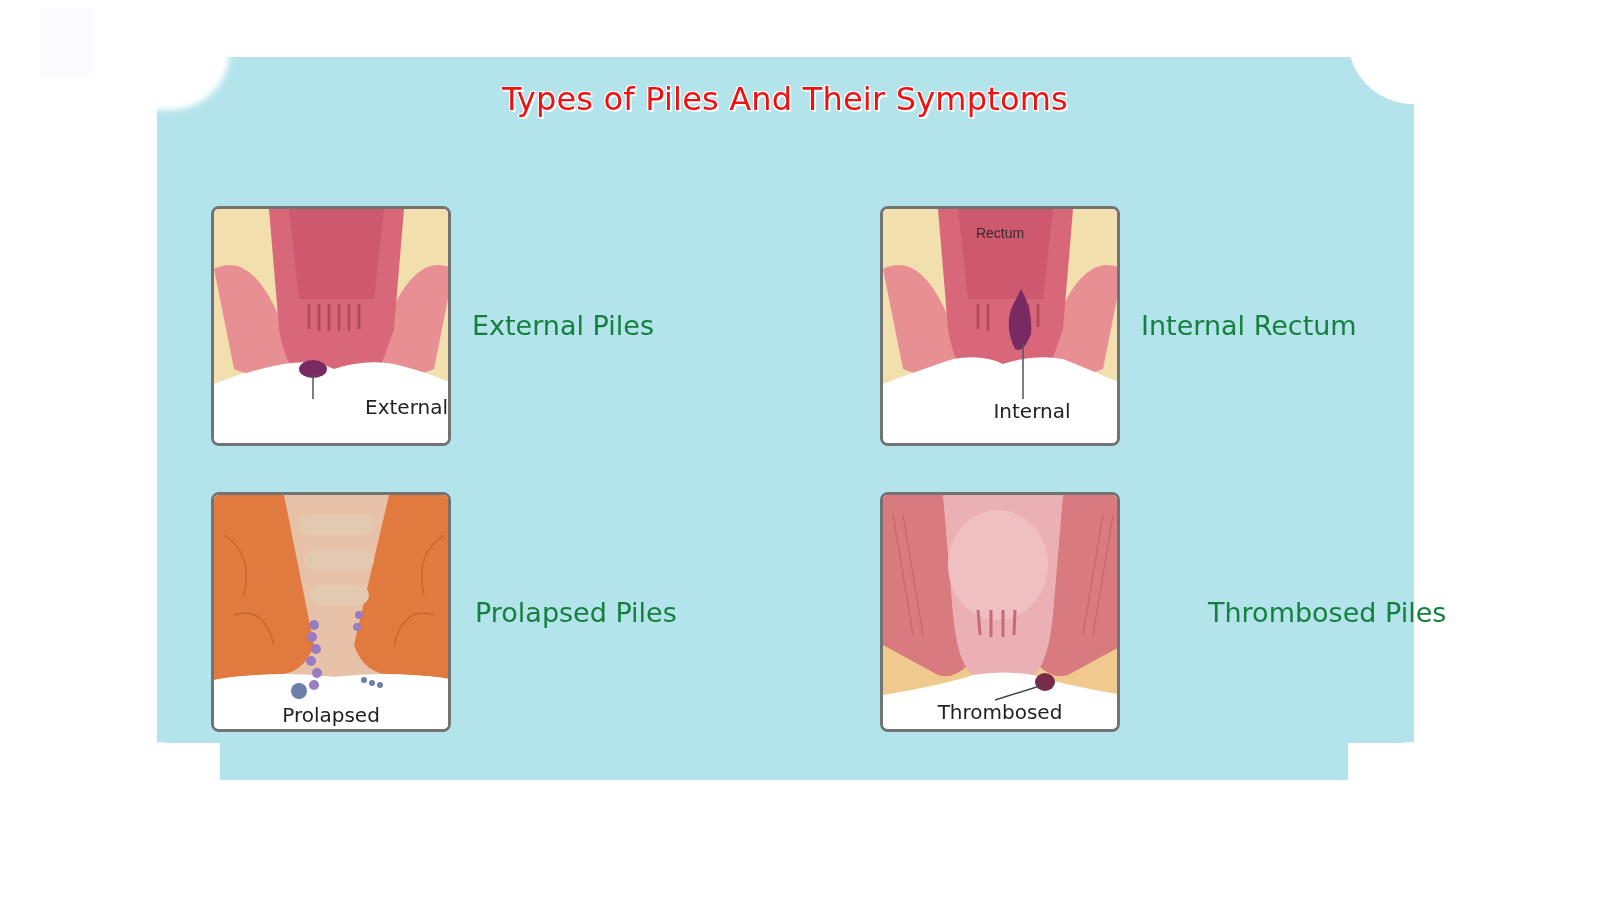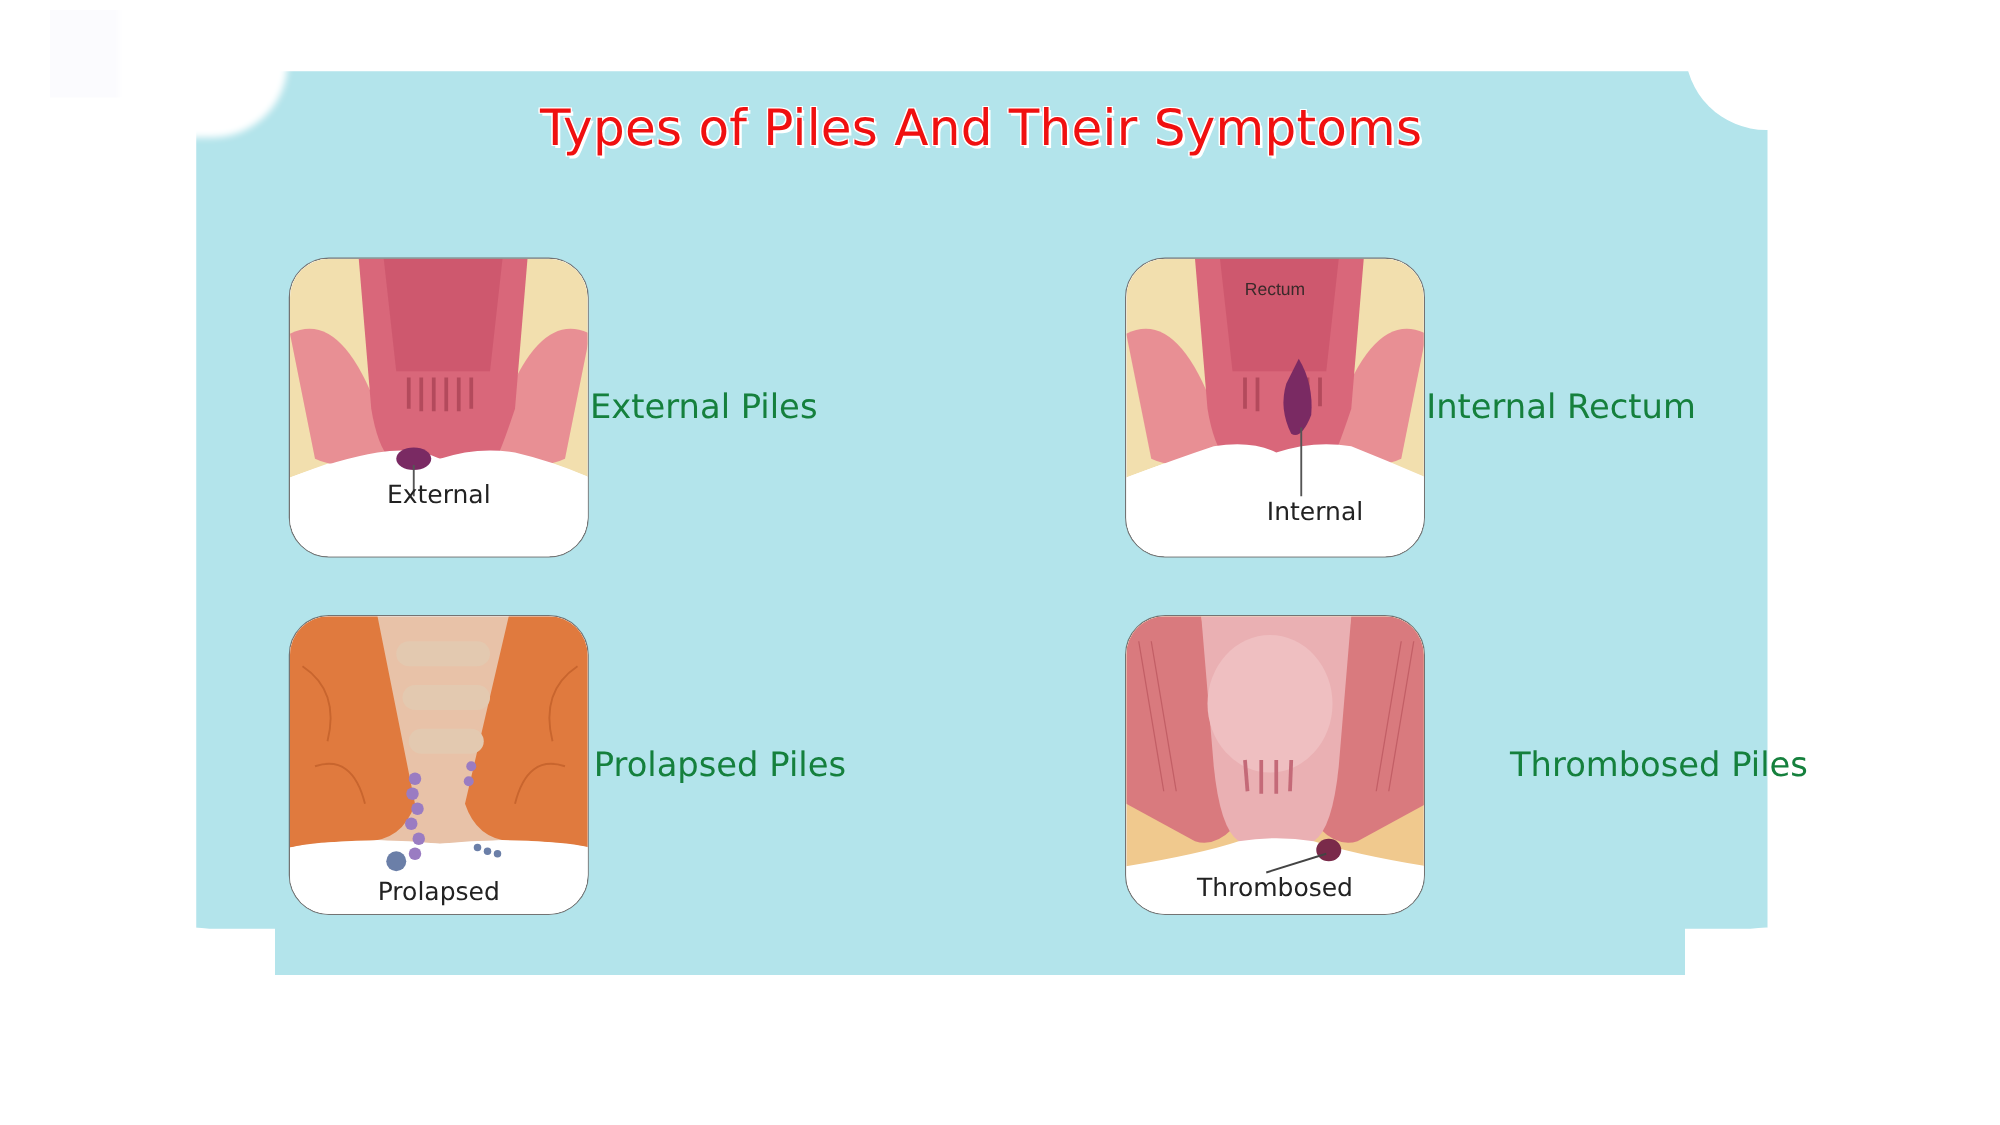--- a/index.html
+++ b/index.html
@@ -27,27 +27,27 @@
   }
   .logo-faint {
     position: absolute; left: 40px; top: 8px; width: 165px; height: 70px; background: #fbfbfe;
   }
   .logo-drop {
     position: absolute; left: 118px; top: 12px; width: 8px; height: 11px;
     background: #8b5cc0; border-radius: 50% 50% 40% 40%;
   }
   .title {
     position: absolute; left: 0; top: 80px; width: 1570px; text-align: center;
-    color: #f01010; font-size: 40px; font-family: "DejaVu Sans", sans-serif;
+    color: #f01010; font-size: 32px; font-family: "DejaVu Sans", sans-serif;
     letter-spacing: 0.2px;
     text-shadow: 2px 2px 0 #ffffff, -1px -1px 0 #ffffff, 1px -1px 0 #ffffff, -1px 1px 0 #ffffff;
   }
   .card {
-    position: absolute; width: 240px; height: 240px; border: 1px solid #737373; border-radius: 32px;
-    background: #ffffff; overflow: hidden; box-sizing: border-box; margin-left: 20px;
+    position: absolute; width: 240px; height: 240px; border: 3px solid #737373; border-radius: 8px;
+    background: #ffffff; overflow: hidden; box-sizing: border-box;
   }
   .card svg { position: absolute; left: 0; top: 0; }
   .card-caption {
     position: absolute; left: 0; width: 100%; text-align: center; font-size: 20px; color: #222;
     font-family: "DejaVu Sans", sans-serif;
   }
   .label {
     position: absolute; font-size: 27px; color: #15803d; font-family: "DejaVu Sans", sans-serif;
     white-space: nowrap;
   }
@@ -84,21 +84,21 @@
         <line x1="105" y1="95" x2="105" y2="122"></line>
       <line x1="115" y1="95" x2="115" y2="122"></line>
         <line x1="125" y1="95" x2="125" y2="122"></line>
       <line x1="135" y1="95" x2="135" y2="122"></line>
         <line x1="145" y1="95" x2="145" y2="120"></line>
     </g>
     <path d="M0 175 Q40 160 70 155 Q100 150 120 160 Q150 150 180 155 Q210 162 240 175 V240 H0 Z" fill="#ffffff"></path>
     <ellipse cx="99" cy="160" rx="14" ry="9" fill="#7a2a63"></ellipse>
     <line x1="99" y1="165" x2="99" y2="190" stroke="#555" stroke-width="1.5"></line>
   </svg>
-  <div class="card-caption" style="top:176px;">External</div>
+  <div class="card-caption" style="top:186px;text-align:right;">External</div>
 </div>
 <div class="label" style="left:472px; top:310px;">External Piles</div>
 
 <div class="card" style="left:880px; top:206px;">
   <svg width="240" height="240" viewBox="0 0 240 240">
     <rect x="0" y="0" width="240" height="240" fill="#ffffff"></rect>
     <path d="M0 0 H240 V175 Q200 160 170 150 Q130 150 120 155 Q100 150 70 150 Q40 160 0 175 Z" fill="#f2dfae"></path>
     <path d="M0 60 Q40 40 70 120 L80 160 Q40 170 20 160 Z" fill="#e88f94"></path>
     <path d="M240 60 Q200 40 170 120 L160 160 Q200 170 220 160 Z" fill="#e88f94"></path>
     <path d="M55 0 H190 L180 120 Q170 150 165 160 H80 Q70 150 65 120 Z" fill="#d9677a"></path>

